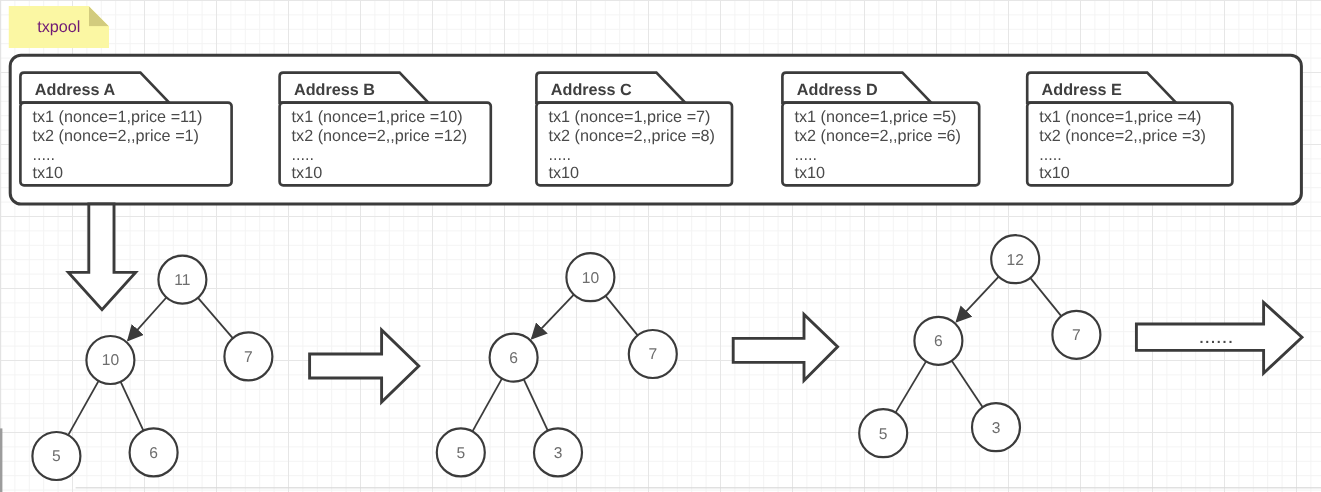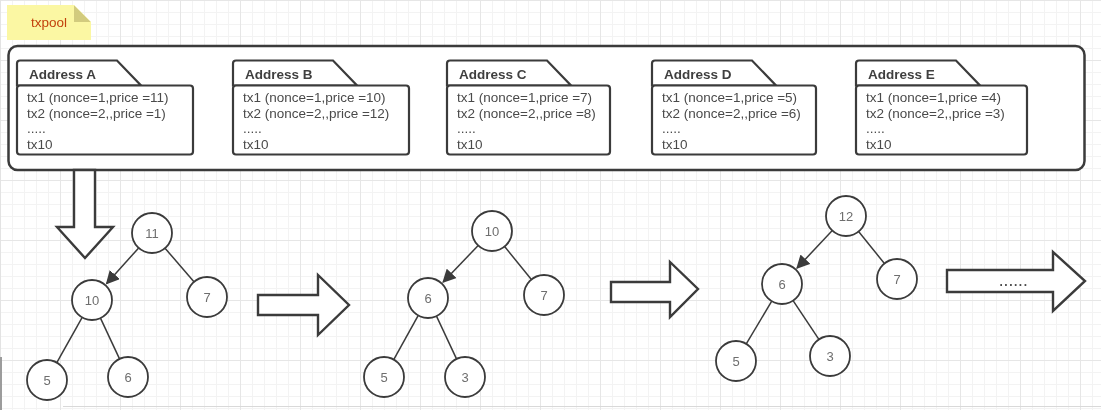--- a/index.html
+++ b/index.html
@@ -22,21 +22,21 @@
   #diagram { position: absolute; left: 0; top: 0; }
 
   
   .note {
     position: absolute;
     left: 7px; top: 5px;
     width: 84px; height: 35px;
     background: #fbf7a3;
     clip-path: polygon(0 0, calc(100% - 17px) 0, 100% 17px, 100% 100%, 0 100%);
     display: flex; align-items: center; justify-content: center;
-    font-size: 13.5px; color: #c2410c;
+    font-size: 13.5px; color: #701a75;
     z-index: 3;
   }
   .note-fold {
     position: absolute; right: 0; top: 0;
     width: 17px; height: 17px;
     background: #d2cb7e;
     clip-path: polygon(0 0, 100% 100%, 0 100%);
   }
 
   

